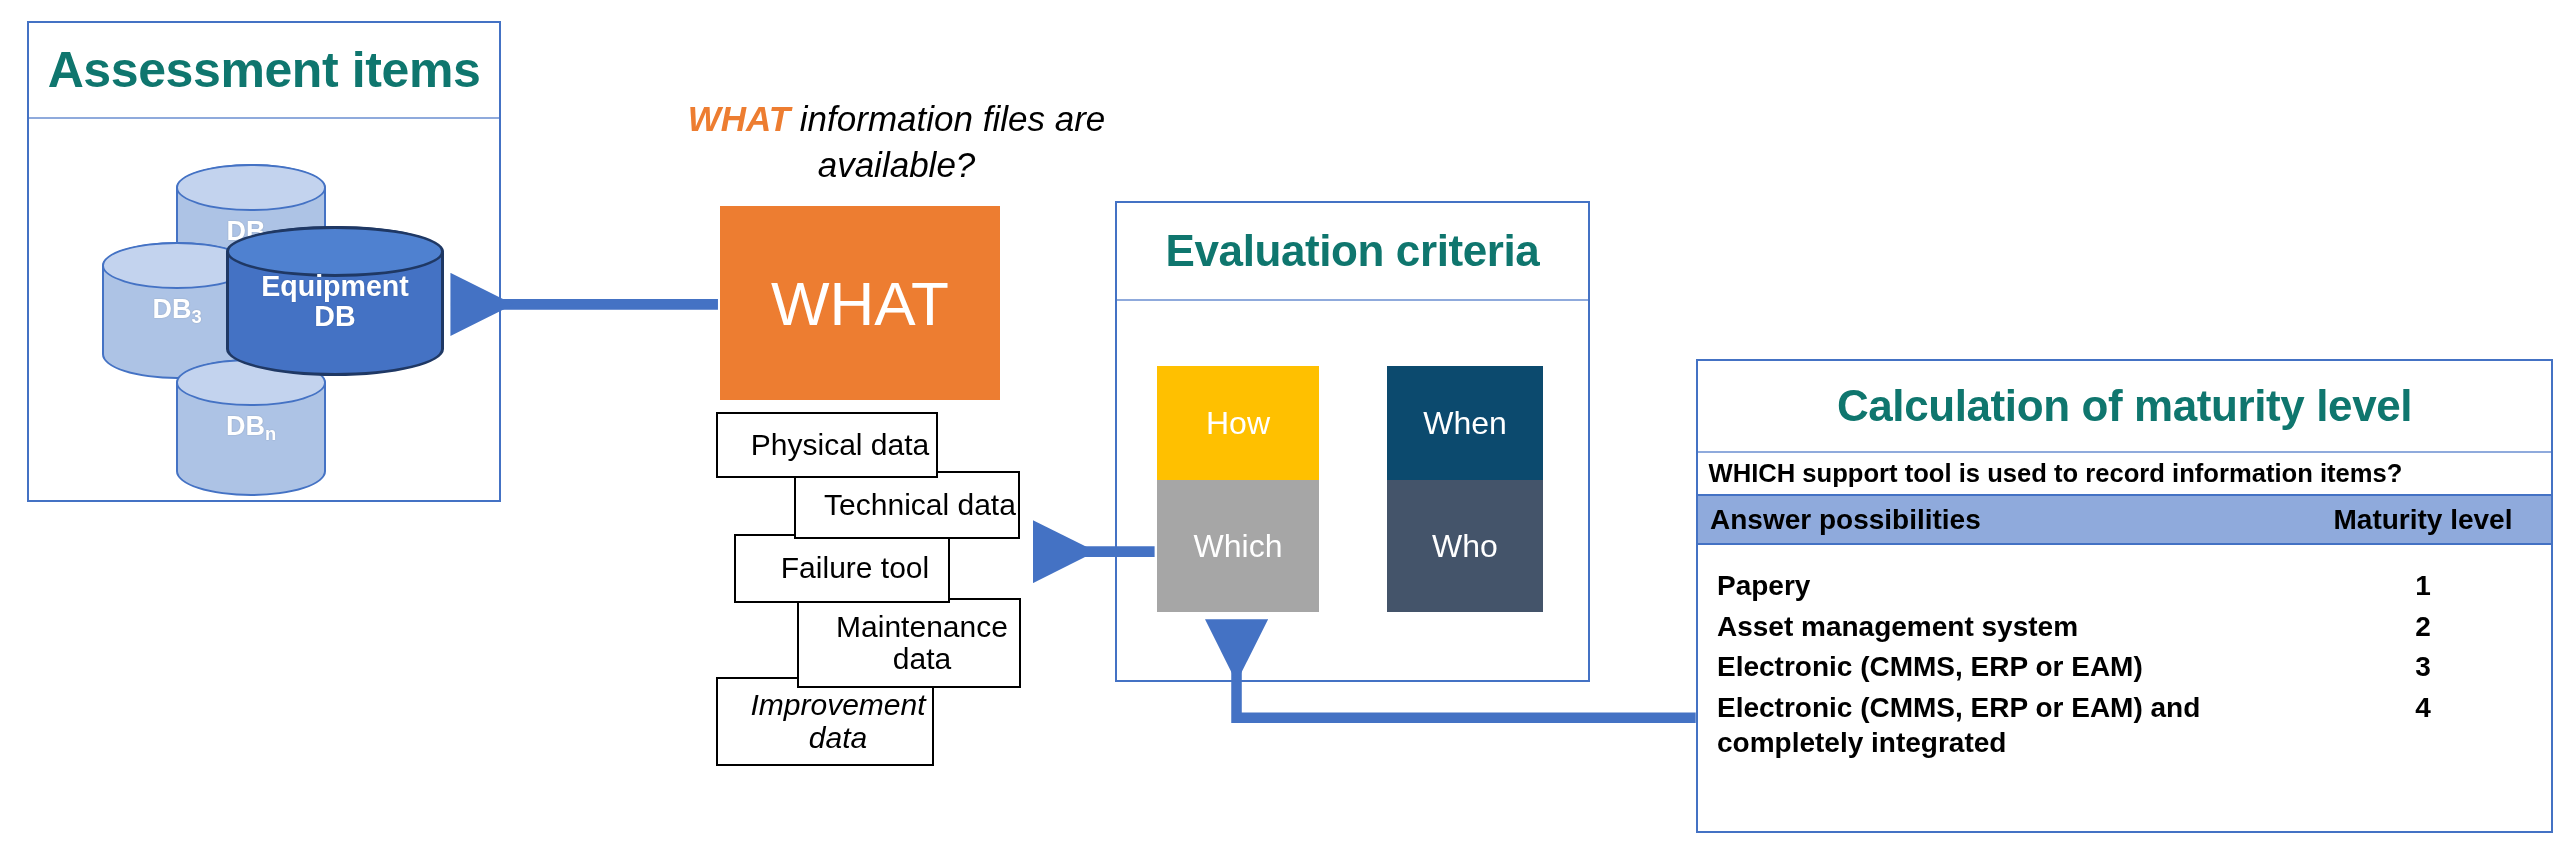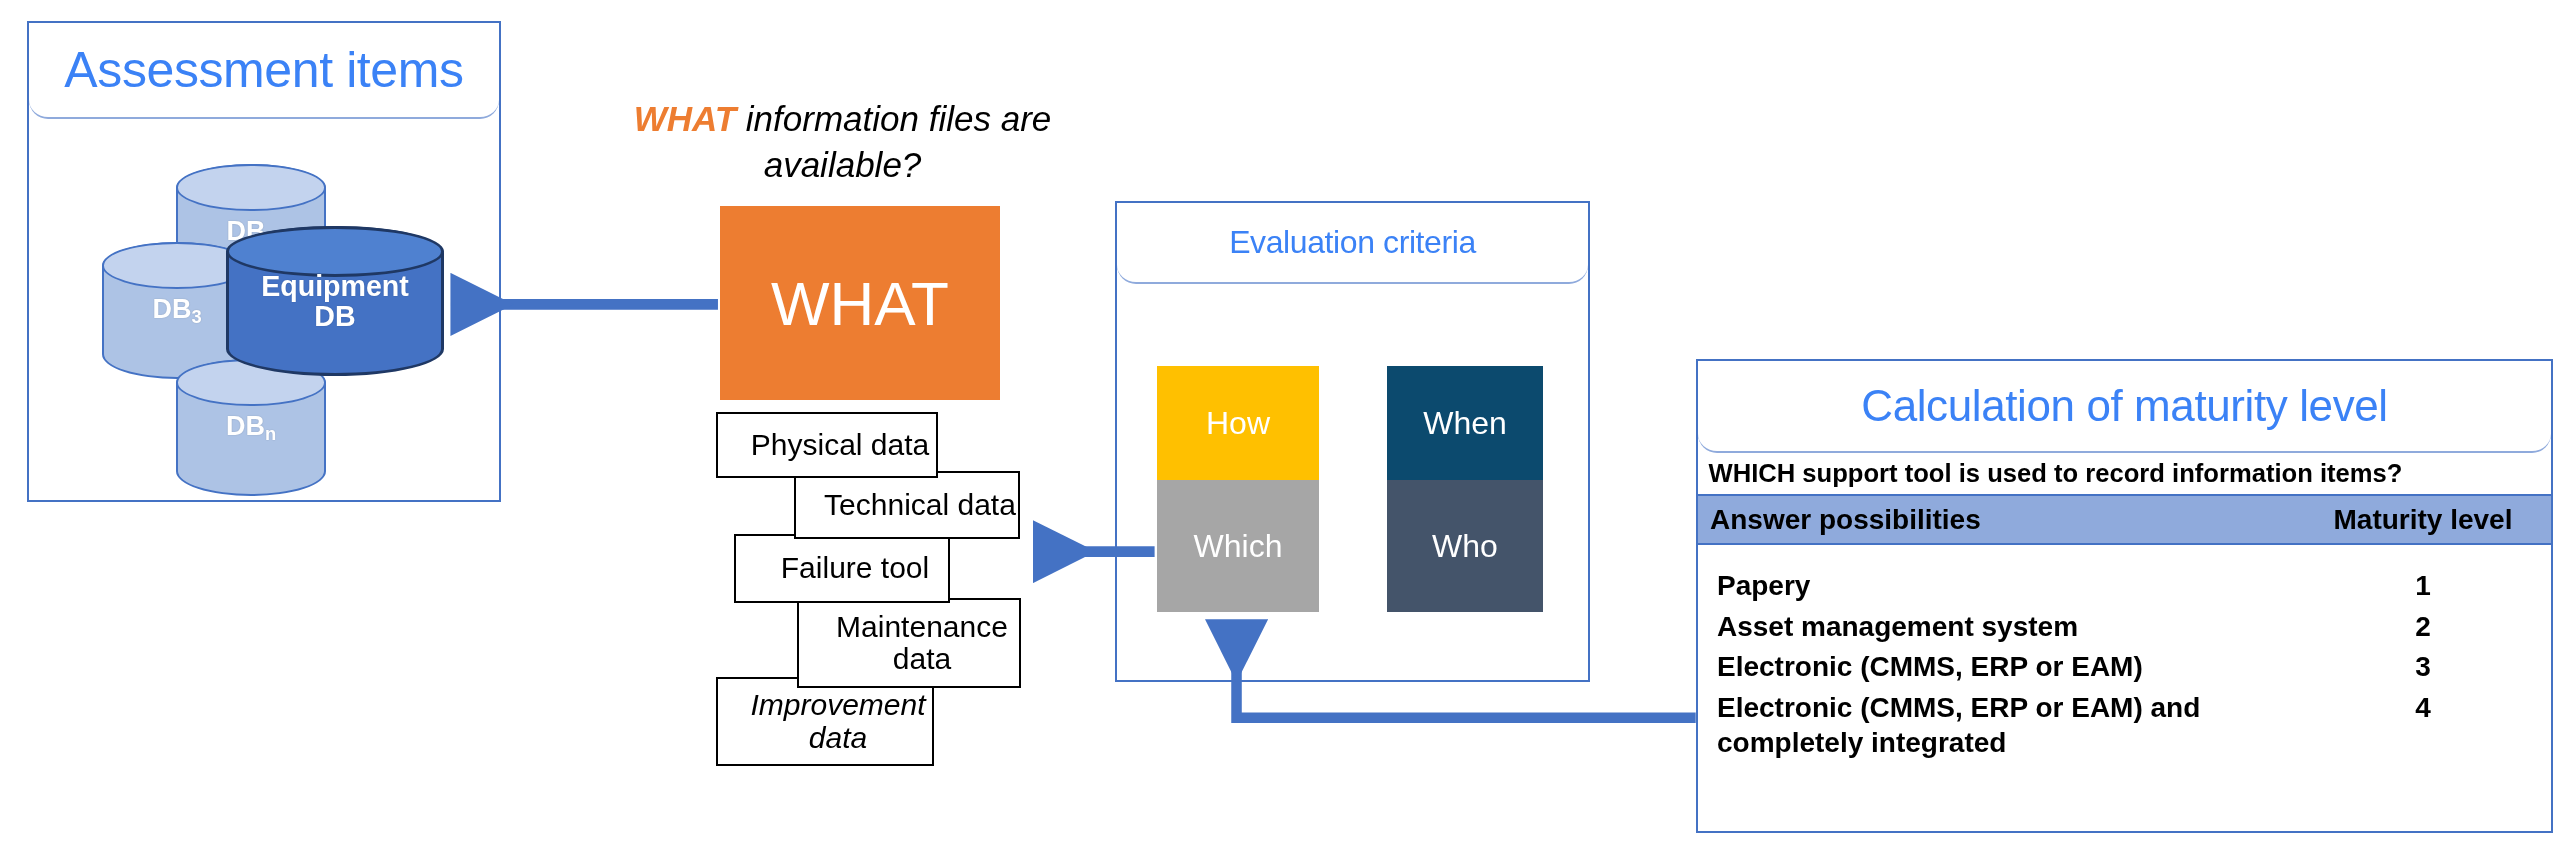--- a/index.html
+++ b/index.html
@@ -26,24 +26,23 @@
     border: 2.3px solid #4472C4;
     background: #ffffff;
   }
   .panel-title {
     box-sizing: border-box;
     width: 100%;
     border-bottom: 2.3px solid #8FAADC;
     display: flex;
     align-items: center;
     justify-content: center;
-    font-weight: normal;
-    color: #3b82f6;
+    font-weight: bold;
+    color: #0f766e;
     letter-spacing: -0.4px;
-    border-radius: 19px;
   }
   .panel-body {
     position: relative;
     width: 100%;
   }
 
   
   #assessment-panel { left: 27px; top: 21px; width: 474px; height: 481px; }
   #assessment-panel .panel-title { height: 96px; font-size: 50px; }
 
@@ -81,21 +80,21 @@
 
   #db2 { left: 176px; top: 164px; width: 150px; height: 137px; font-size: 27px; z-index: 2; }
   #db3 { left: 102px; top: 242px; width: 150px; height: 137px; font-size: 27px; z-index: 2; }
   #dbn { left: 176px; top: 359px; width: 150px; height: 137px; font-size: 27px; z-index: 2; }
   #equipment-db { left: 226px; top: 226px; width: 218px; height: 150px; font-size: 28.6px; z-index: 5; }
   sub { font-size: 0.68em; vertical-align: -0.28em; }
 
   
   #what-question {
     position: absolute;
-    left: 587px; top: 96px;
+    left: 641px; top: 96px;
     width: 511px;
     text-align: center;
     font-style: italic;
     font-size: 35px;
     line-height: 1.30;
     color: #000000;
   }
   #what-question .hl {
     color: #ED7D31;
     font-weight: bold;
@@ -131,21 +130,21 @@
     padding-left: 26px;
   }
   #data-physical    { left: 716px;  top: 412px; width: 222px; height: 66px;  z-index: 6; }
   #data-technical   { left: 794px; top: 471px; width: 226px; height: 68px;  z-index: 5; }
   #data-failure     { left: 734px;  top: 534px; width: 216px; height: 69px;  z-index: 4; }
   #data-maintenance { left: 797px; top: 598px; width: 224px; height: 90px; z-index: 3; }
   #data-improvement { left: 716px;  top: 677px; width: 218px; height: 89px; z-index: 2; font-style: italic; }
 
   
   #evaluation-panel { left: 1115px; top: 201px; width: 475px; height: 481px; }
-  #evaluation-panel .panel-title { height: 81px; font-size: 32px; }
+  #evaluation-panel .panel-title { height: 98px; font-size: 44px; }
 
   .crit-box {
     position: absolute;
     display: flex;
     align-items: center;
     justify-content: center;
     color: #ffffff;
     font-size: 32px;
   }
   #crit-how   { left: 1157px; top: 366px; width: 162px; height: 114px; background: #FFC000; }

